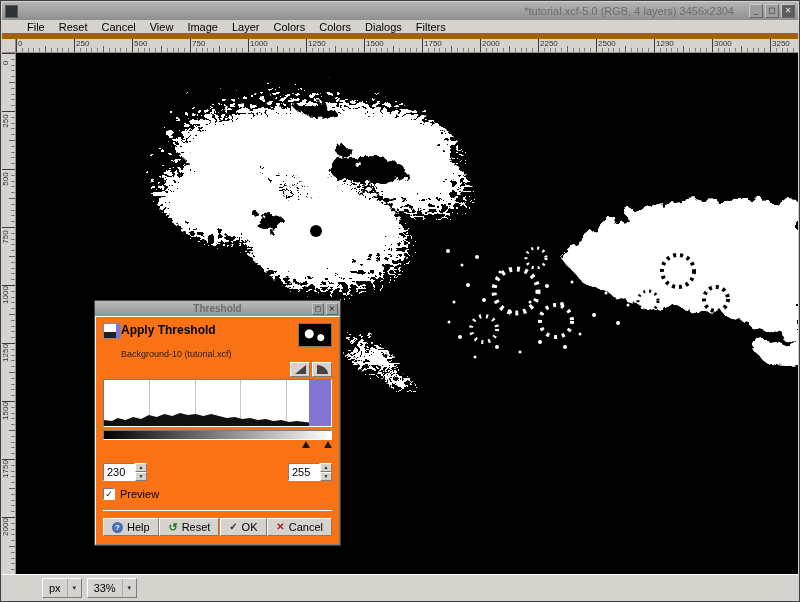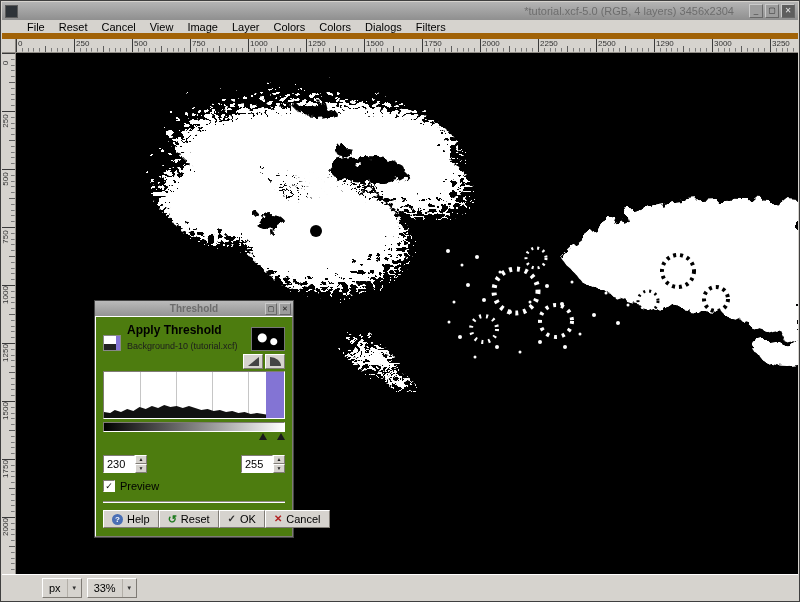--- a/index.html
+++ b/index.html
@@ -38,32 +38,32 @@
   
   .canvas{position:absolute;left:15px;top:52px;right:1px;bottom:27px;background:#000;overflow:hidden}
 
   
   .statusbar{position:absolute;left:1px;right:1px;bottom:1px;height:26px;background:#d6d3ce;border-top:1px solid #ffffff;display:flex;align-items:center;gap:5px;padding:2px 6px 2px 40px}
   .combo{display:flex;align-items:center;height:20px;background:#d6d3ce;border:1px solid;border-color:#fff #7f7b75 #7f7b75 #fff;padding-left:6px;cursor:default}
   .combo .arrow{width:14px;align-self:stretch;display:flex;align-items:center;justify-content:center;font-size:6px;color:#333;border-left:1px solid #b3afa8;margin-left:6px}
   .statuspanel{flex:1;height:20px;border:1px solid;border-color:#7f7b75 #fff #fff #7f7b75;display:flex;align-items:center;padding-left:6px}
 
   
-  .dialog{position:absolute;left:93px;top:299px;width:200px;background:#4d7c0f;border:1px solid #454545;box-shadow:3px 3px 8px rgba(0,0,0,.5);z-index:5}
+  .dialog{position:absolute;left:93px;top:299px;width:247px;background:#f97316;border:1px solid #454545;box-shadow:3px 3px 8px rgba(0,0,0,.5);z-index:5}
   .dlg-titlebar{height:15px;background:linear-gradient(#bababa,#949494);display:flex;align-items:center;padding:0 2px;position:relative}
   .dlg-title{position:absolute;left:0;right:0;text-align:center;font-size:10px;font-weight:bold;color:#6d6d6d}
   .dlg-btns{margin-left:auto;display:flex;gap:2px;position:relative;z-index:1}
   .dlg-btn{width:12px;height:12px;display:flex;align-items:center;justify-content:center;font-size:7px;line-height:1;background:#9d9d9d;border:1px solid #cacaca;border-right-color:#686868;border-bottom-color:#686868;color:#222;cursor:default}
   .dlg-body{padding:6px 7px 8px;border:1px solid;border-color:#fff #7f7b75 #7f7b75 #fff}
-  .dlg-header{display:flex;align-items:flex-end;gap:6px}
+  .dlg-header{display:flex;align-items:flex-start;gap:0}
   .tool-icon{width:18px;height:16px;flex:none;border:1px solid #888;background-color:#fff;
     background-image:linear-gradient(90deg,transparent 0 12px,#8374d4 12px),linear-gradient(to top,#222 0 6px,transparent 6px)}
   .hgroup{min-width:0}
   .dlg-heading{font-weight:bold;font-size:12px;line-height:14px;white-space:nowrap}
-  .dlg-sub{font-size:9px;color:#1d1d1d;margin-top:4px;white-space:nowrap}
+  .dlg-sub{font-size:9px;color:#1d1d1d;margin-top:12px;white-space:nowrap}
   .thumb{margin-left:auto;width:34px;height:24px;flex:none;border:1px solid #777;background-color:#000;
     background-image:radial-gradient(circle at 32% 45%,#fff 0 4px,transparent 5px),radial-gradient(circle at 68% 62%,#fff 0 3px,transparent 4px)}
   .toggle-row{display:flex;justify-content:flex-end;gap:2px;margin:3px 0 2px}
   .toggle-btn{width:20px;height:15px;background:#d6d3ce;border:1px solid;border-color:#fff #7f7b75 #7f7b75 #fff;display:flex;align-items:flex-end;justify-content:center;padding:2px;cursor:default}
   .lin-glyph{width:0;height:0;border-left:11px solid transparent;border-bottom:9px solid #444}
   .log-glyph{width:11px;height:9px;background:#444;border-radius:0 100% 0 0}
   .hist-frame{position:relative;height:48px;background:#fff;border:1px solid;border-color:#7f7b75 #fff #fff #7f7b75;overflow:hidden}
   .gridline{position:absolute;top:0;bottom:0;width:1px;background:#c6c6c6}
   .hist-svg{position:absolute;left:0;top:0;width:100%;height:100%}
   .hist-select{position:absolute;top:0;bottom:0;right:0;width:9.8%;background:#8374d4}

